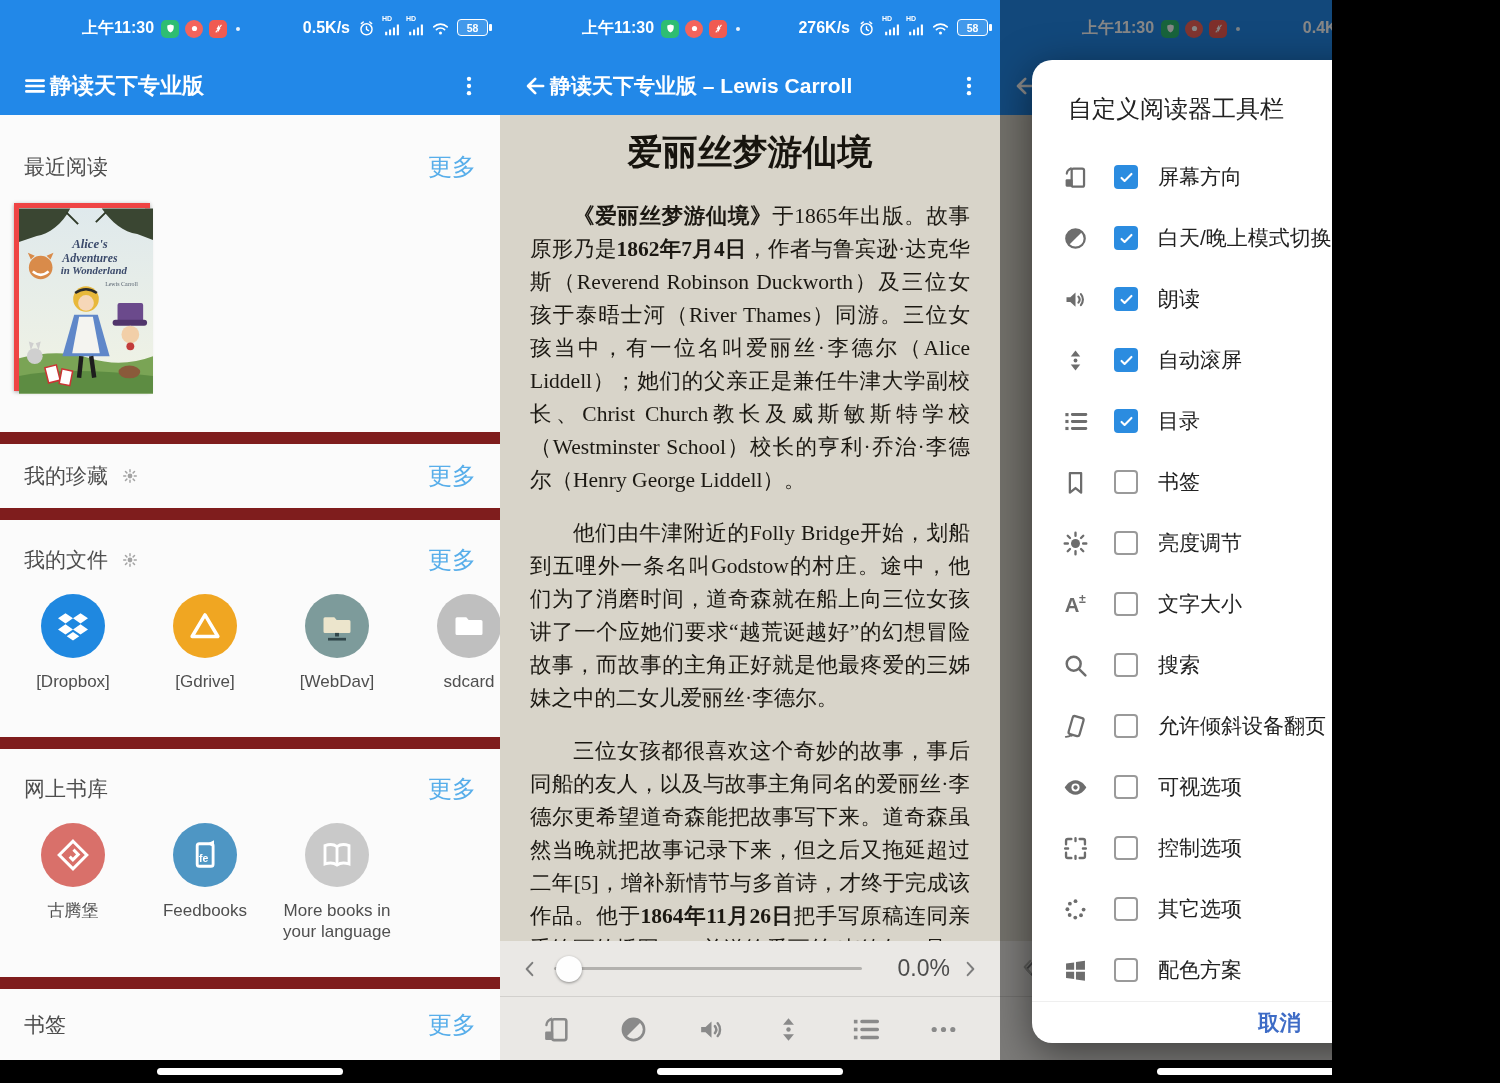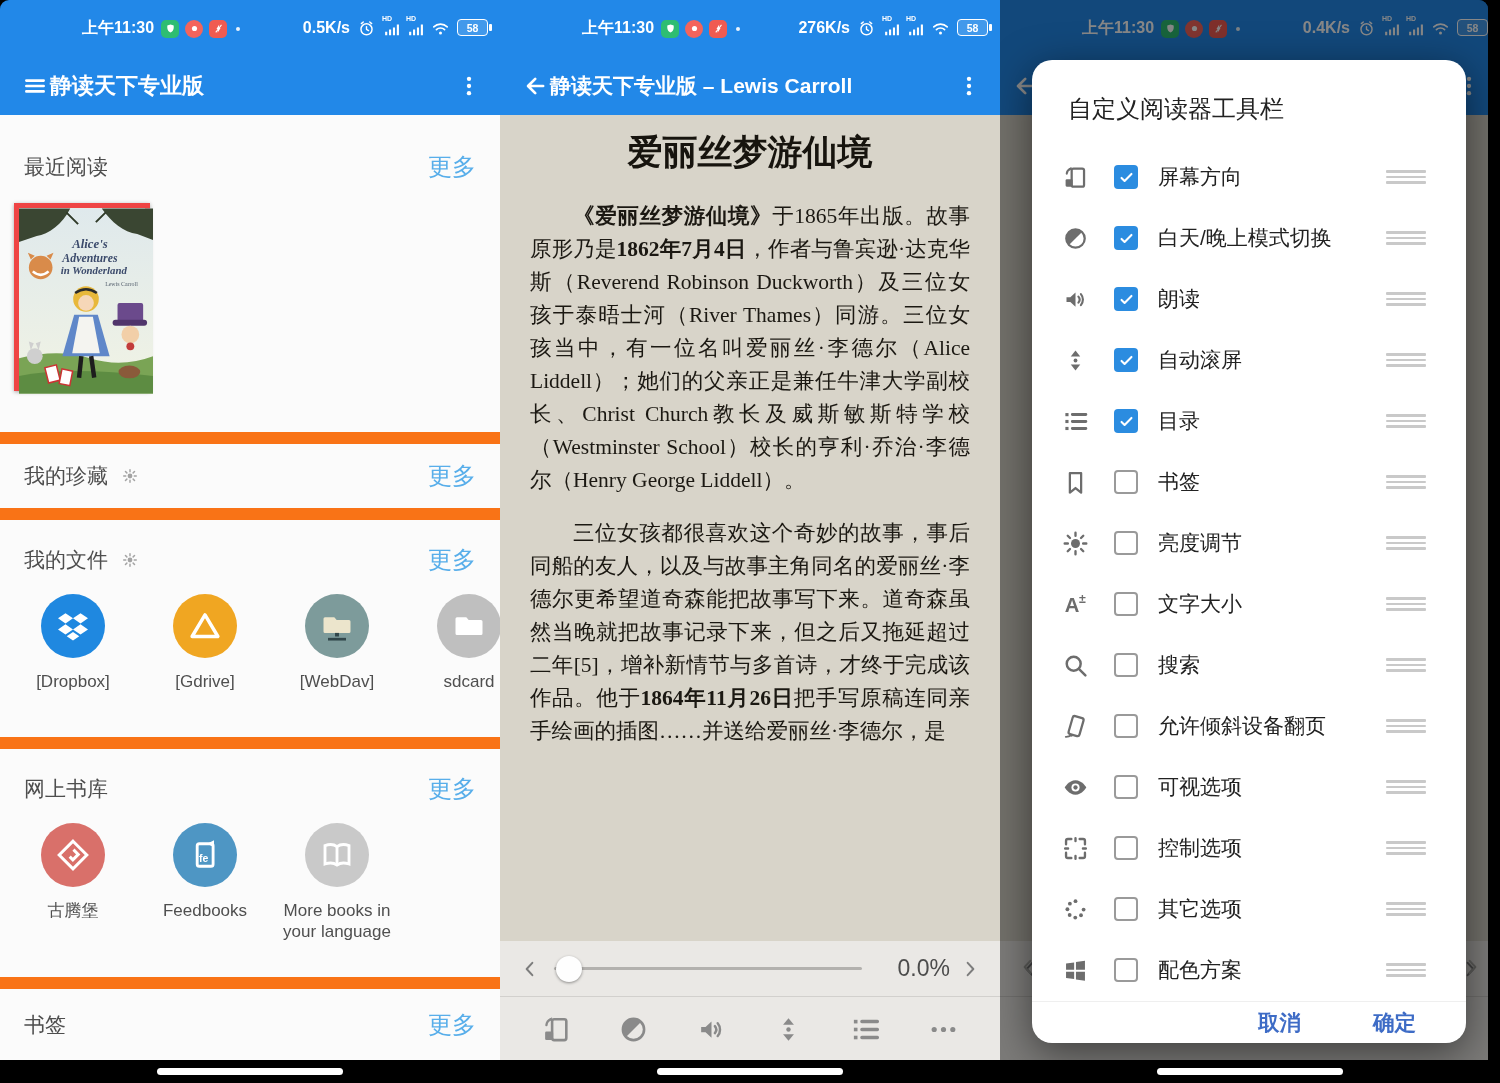--- a/index.html
+++ b/index.html
@@ -1,17 +1,17 @@
 <!DOCTYPE html>
 <html><head>
 <meta charset="utf-8">
 <style>
   html,body{margin:0;padding:0;background:#000;}
-  .screen{width:1488px;height:1083px;display:flex;font-family:"Liberation Sans","DejaVu Sans",sans-serif;
-    -webkit-font-smoothing:antialiased;overflow:hidden;position:relative;background:#000;border-radius:9px;}
+  .screen{width:1332px;height:1083px;display:flex;font-family:"Liberation Sans","DejaVu Sans",sans-serif;
+    -webkit-font-smoothing:antialiased;overflow:hidden;position:relative;background:#000;}
   .panel{width:500px;height:1083px;position:relative;overflow:hidden;flex:0 0 500px;}
 
   
   .statusbar{height:57px;background:#2288e8;display:flex;align-items:center;color:#fff;
     padding:0 12px 0 82px;box-sizing:border-box;font-size:16px;font-weight:bold;}
   .sb-left{display:flex;align-items:center;gap:7px;}
   .sb-right{margin-left:auto;display:flex;gap:7px;}
   .badge{width:18px;height:18px;border-radius:5px;display:flex;align-items:center;justify-content:center;}
   .badge svg{width:11px;height:11px;}
   .badge.b0{background:#2ebd72;}
@@ -26,21 +26,21 @@
   .batt{border:1.6px solid #fff;border-radius:4px;width:29px;height:15px;display:flex;align-items:center;
     justify-content:center;font-size:10.5px;font-weight:bold;position:relative;background:rgba(255,255,255,.15);}
   .batt:after{content:"";position:absolute;right:-4.5px;width:2.5px;height:7px;background:#fff;border-radius:1px;}
   .appbar{height:58px;background:#2288e8;display:flex;align-items:center;color:#fff;padding:0 16px 0 20px;box-sizing:border-box;}
   .appbar .abi{width:30px;height:30px;color:#fff;display:flex;align-items:center;justify-content:center;}
   .appbar .abi svg{width:26px;height:26px;}
   .ab-title{font-size:22px;font-weight:bold;white-space:nowrap;}
   .ab-spacer{flex:1;}
 
   
-  .lp-content{position:absolute;top:115px;left:0;right:0;bottom:23px;background:#f97316;overflow:hidden;}
+  .lp-content{position:absolute;top:115px;left:0;right:0;bottom:23px;background:#7f1d1d;overflow:hidden;}
   .sec{background:#fbfbfb;margin-bottom:12px;box-sizing:border-box;}
   .sec-head{display:flex;align-items:center;padding:0 24px;}
   .sec-title{font-size:21px;color:#4e4e4e;}
   .gear{margin-left:14px;color:#a3a3a3;display:flex;}
   .gear svg{width:16px;height:16px;}
   .more{margin-left:auto;font-size:24px;color:#58aeea;}
   .sec-recent{height:317px;padding-top:26px;}
   .sec-recent .sec-head{padding-top:10px;}
   .cover{display:block;width:136px;height:188px;margin:20px 0 0 14px;box-shadow:0 1px 4px rgba(0,0,0,.35);
     border:5px solid #ef4444;box-sizing:border-box;background:#e8efe4;}
@@ -412,20 +412,21 @@
             <circle cx="12" cy="5.4" r="2" fill="currentColor"></circle>
             <circle cx="12" cy="12" r="2" fill="currentColor"></circle>
             <circle cx="12" cy="18.6" r="2" fill="currentColor"></circle>
           </svg>
         </span>
     </div>
     <div class="paper">
       <div class="reader-heading">爱丽丝梦游仙境</div>
       <div class="reader-body">
           <p><span class="b">《爱丽丝梦游仙境》</span><span>于1865年出版。故事原形乃是</span><span class="b">1862年7月4日</span><span>，作者与鲁宾逊·达克华斯（Reverend Robinson Duckworth）及三位女孩于泰晤士河（River Thames）同游。三位女孩当中，有一位名叫爱丽丝·李德尔（Alice Liddell）；她们的父亲正是兼任牛津大学副校长、Christ Church教长及威斯敏斯特学校（Westminster School）校长的亨利·乔治·李德尔（Henry George Liddell）。</span></p>
+          <p><span>他们由牛津附近的Folly Bridge开始，划船到五哩外一条名叫Godstow的村庄。途中，他们为了消磨时间，道奇森就在船上向三位女孩讲了一个应她们要求“越荒诞越好”的幻想冒险故事，而故事的主角正好就是他最疼爱的三姊妹之中的二女儿爱丽丝·李德尔。</span></p>
           <p><span>三位女孩都很喜欢这个奇妙的故事，事后同船的友人，以及与故事主角同名的爱丽丝·李德尔更希望道奇森能把故事写下来。道奇森虽然当晚就把故事记录下来，但之后又拖延超过二年[5]，增补新情节与多首诗，才终于完成该作品。他于</span><span class="b">1864年11月26日</span><span>把手写原稿连同亲手绘画的插图……并送给爱丽丝·李德尔，是</span></p>
         </div>
       <div class="sliderbar">
         <div class="slider-row">
           <span class="chev">
               <svg viewBox="0 0 24 24" aria-hidden="true">
                 <path d="M14.8 4.6L8 12l6.8 7.4" stroke="currentColor" fill="none" stroke-linecap="round" stroke-linejoin="round" stroke-width="2.4"></path>
               </svg>
             </span>
           <span class="track-wrap">

